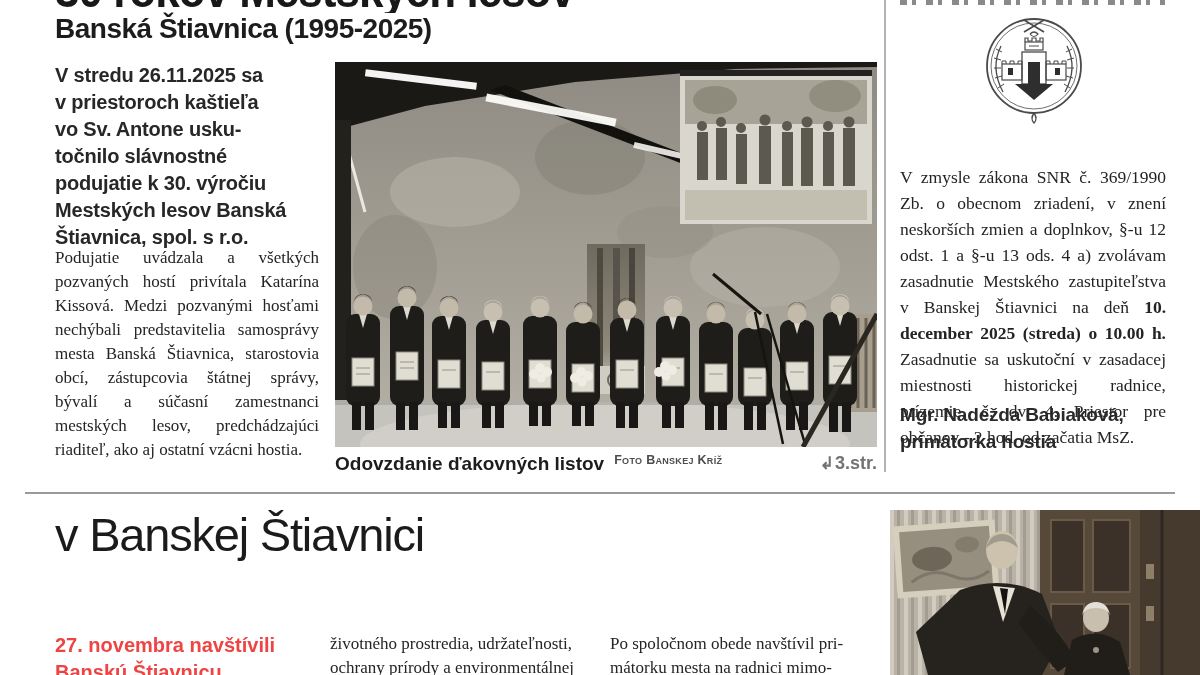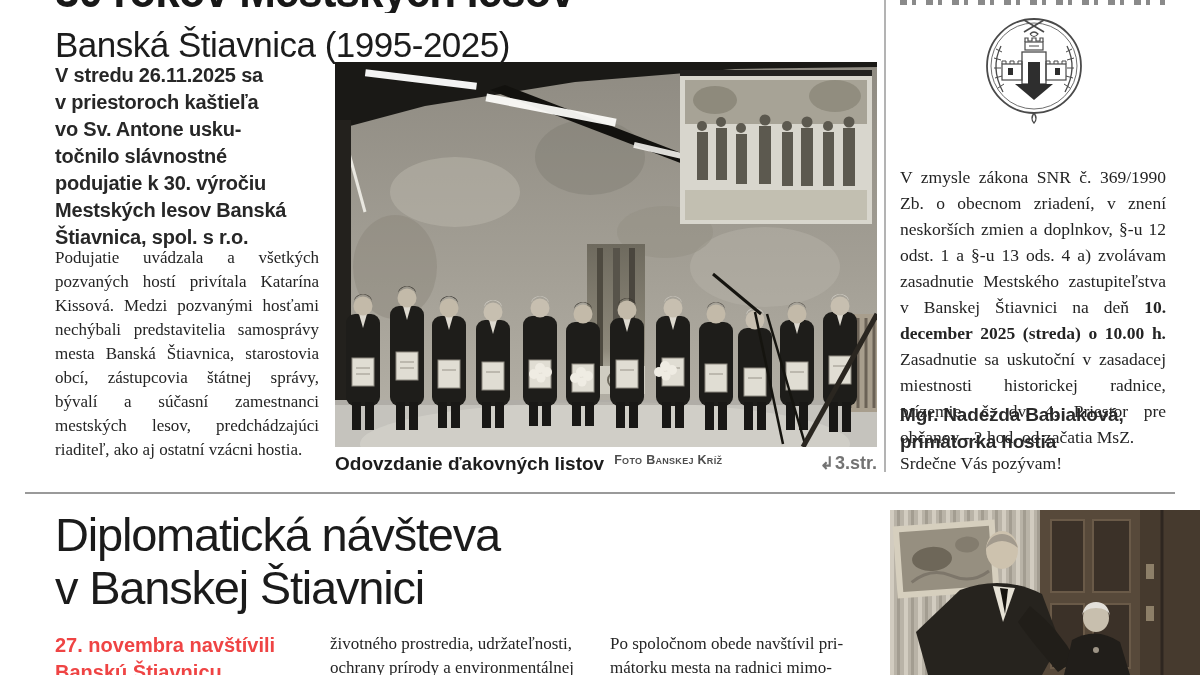--- a/index.html
+++ b/index.html
@@ -8,21 +8,21 @@
     overflow:hidden;font-family:"Liberation Sans",sans-serif;color:#1a1a1a;
   }
   .abs{position:absolute;}
 
   
   .mast-crop{left:55px;top:0;width:600px;height:13px;overflow:hidden;}
   .mast-crop h1{
     margin:0;margin-top:-36px;font-size:44px;font-weight:bold;letter-spacing:-1px;
     white-space:nowrap;transform:scaleY(1.08);transform-origin:top left;color:#181818;
   }
-  .subhead{left:55px;top:25px;width:620px;font-size:35px;font-weight:normal;
+  .subhead{left:55px;top:13px;width:620px;font-size:28px;font-weight:bold;
     letter-spacing:-0.5px;color:#1c1c1c;}
   .lead{left:55px;top:62px;width:262px;font-size:20px;line-height:27px;font-weight:bold;
     color:#272727;white-space:pre-line;letter-spacing:-0.2px;}
   .serif{font-family:"Liberation Serif",serif;}
   .body-copy{left:55px;top:246px;width:264px;font-size:17px;line-height:24px;
     text-align:justify;color:#242424;}
 
   
   .photo-main{left:335px;top:62px;width:542px;height:385px;}
   .caption-row{left:335px;top:453px;width:542px;display:flex;align-items:flex-start;}
@@ -328,29 +328,27 @@
         <path d="M71,56 v-3 h4 v3 M79,56 v-3 h4 v3 M87,56 v-3 h4 v3" stroke-width="1"></path>
         <rect x="33" y="60" width="5" height="7" fill="#2e2e2e" stroke="none"></rect>
         <rect x="80" y="60" width="5" height="7" fill="#2e2e2e" stroke="none"></rect>
 
         <path d="M40,76 L78,76 L59,92 Z" fill="#2e2e2e" stroke="none"></path>
       </g>
     </svg>
   </div>
   <div class="abs serif notice">
     <span>V zmysle zákona SNR č. 369/1990 Zb. o obecnom zriadení, v znení neskorších zmien a doplnkov, §-u 12 odst. 1 a §-u 13 ods. 4 a) zvolávam zasadnutie Mestského zastupiteľstva v Banskej Štiavnici na deň </span><b>10. december 2025 (streda) o 10.00 h.</b><span> Zasadnutie sa uskutoční v zasadacej miestnosti historickej radnice, prízemie, č. dv. 4. Priestor pre občanov - 2 hod. od začatia MsZ.</span>
-    <span style="display:block">Srdečne Vás pozývam!</span>
   </div>
   <div class="abs sig">
     <div>Mgr. Nadežda Babiaková,</div>
     <div>primátorka hostia</div>
   </div>
 
   <div class="abs head2">
-    <div>Diplomatická návšteva</div>
     <div>v Banskej Štiavnici</div>
   </div>
   <div class="abs bcol bcol1">27. novembra navštívili
 Banskú Štiavnicu veľvyslanci</div>
   <div class="abs bcol bcol2 serif">životného prostredia, udržateľnosti,
 ochrany prírody a environmentálnej</div>
   <div class="abs bcol bcol3 serif">Po spoločnom obede navštívil pri-
 mátorku mesta na radnici mimo-</div>
 
   <div class="abs photo-small">

